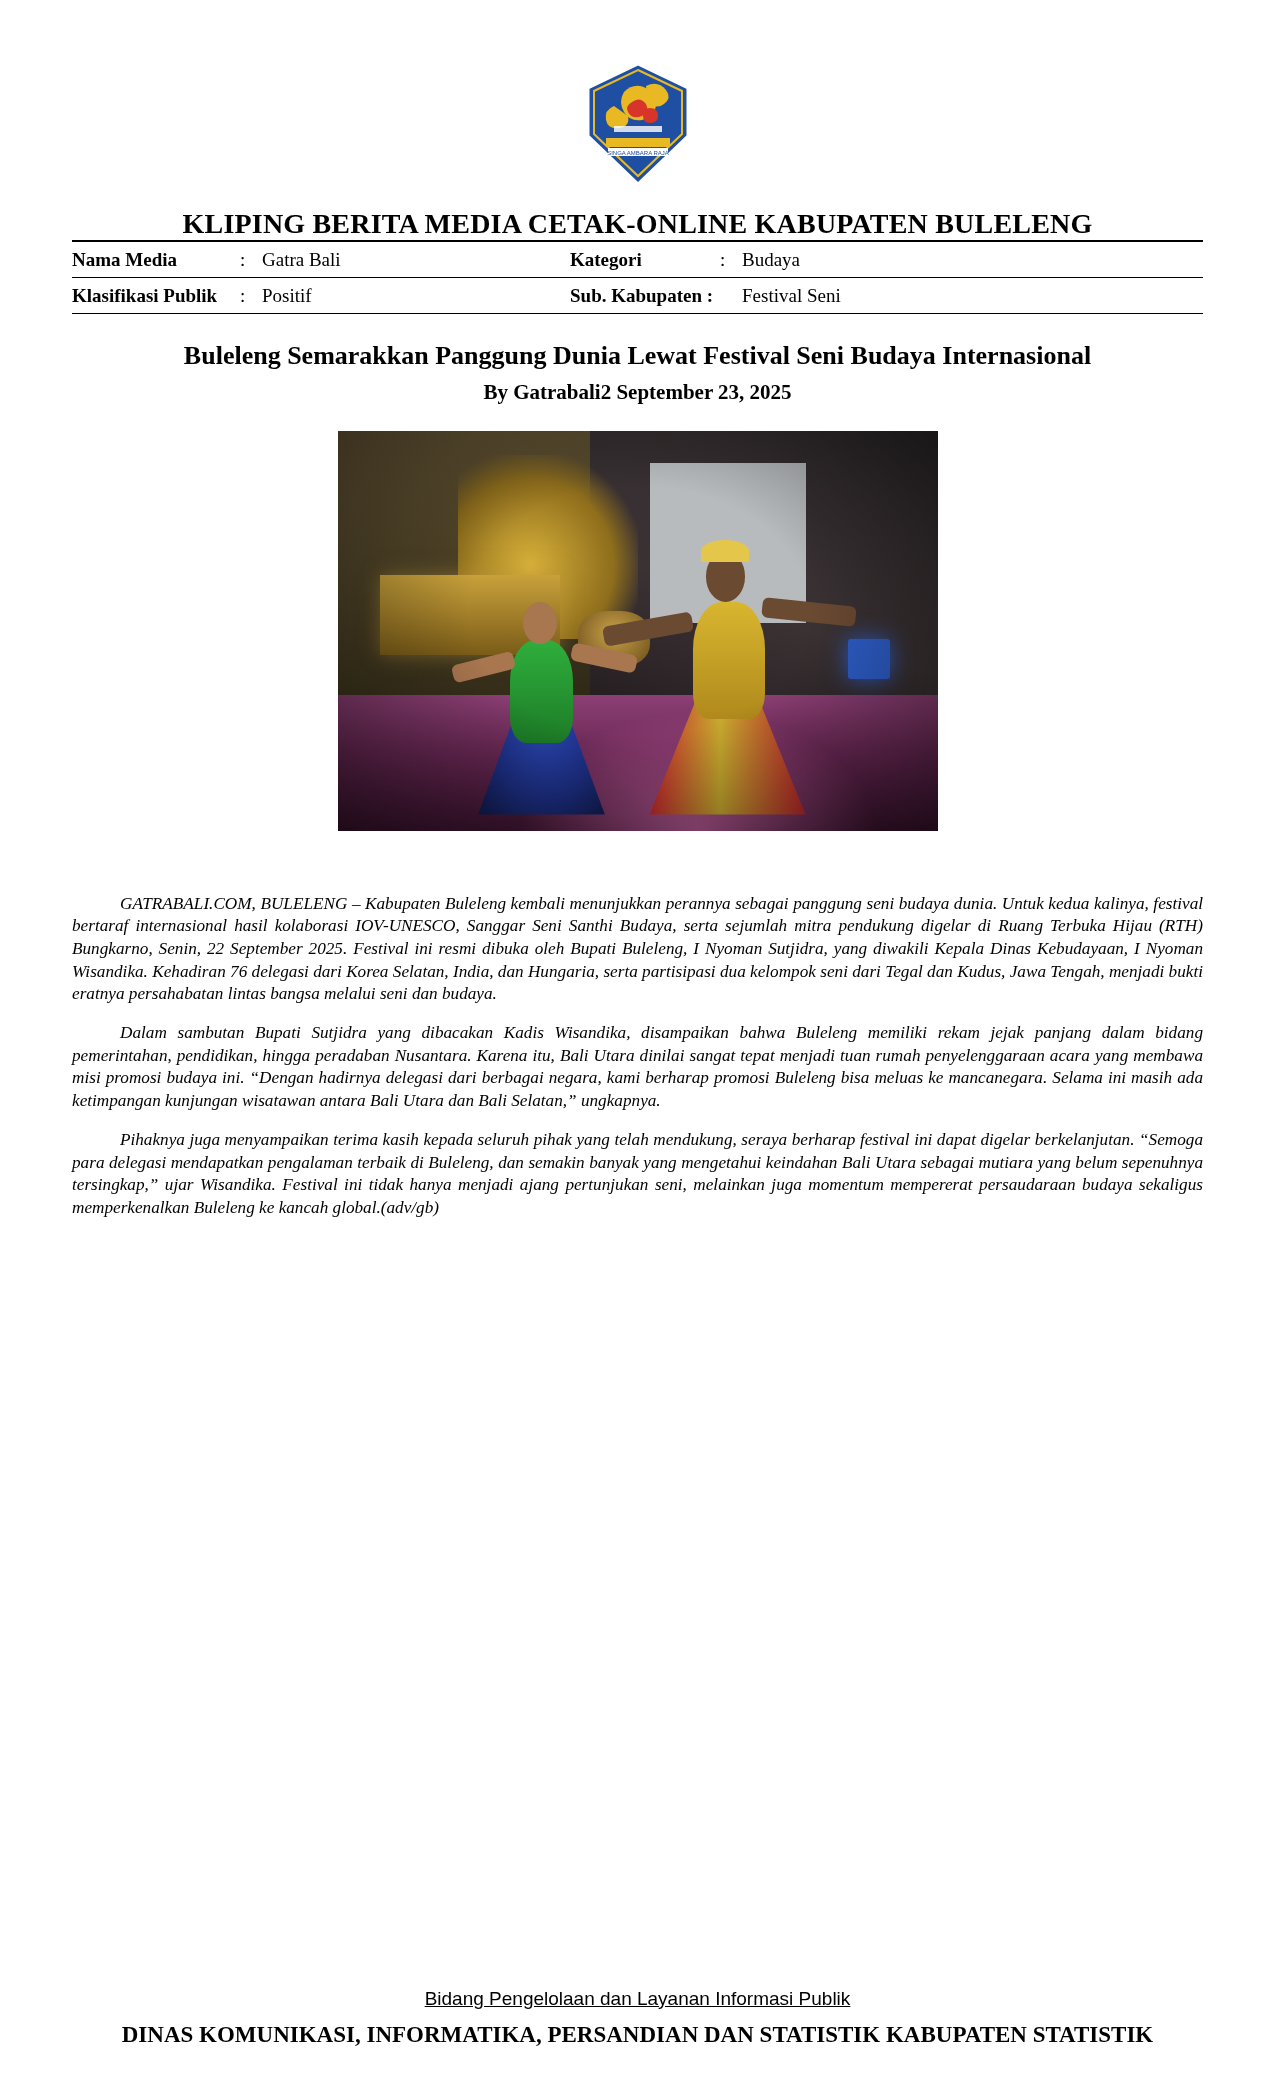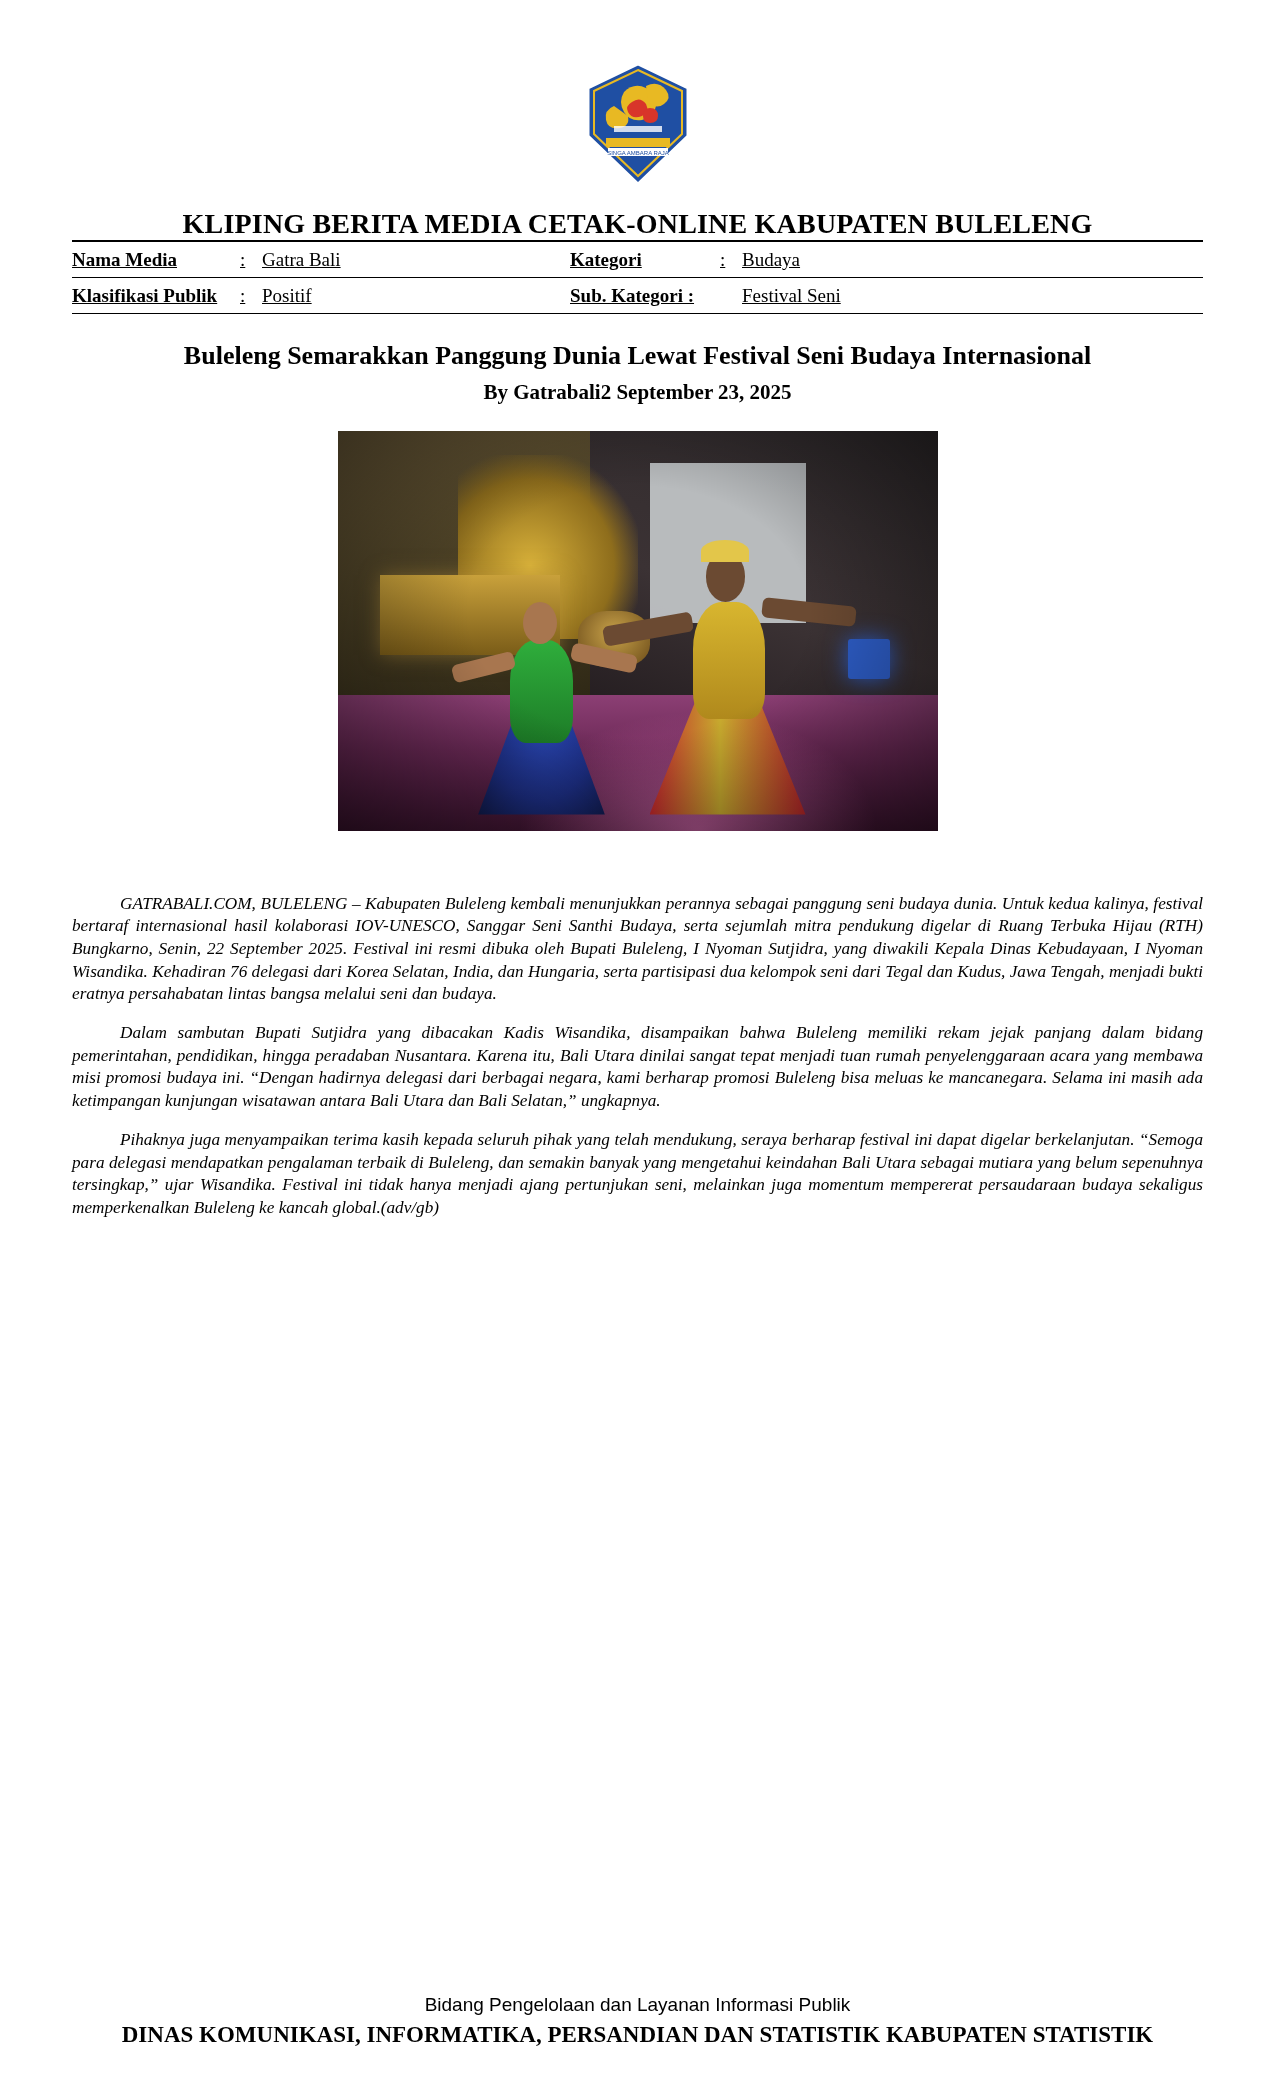--- a/index.html
+++ b/index.html
@@ -52,21 +52,20 @@
   .rule-thin {
     border-top: 1.5px solid #000;
     width: 100%;
   }
 
   
   .meta {
     width: 100%;
     border-collapse: collapse;
     font-size: 19px;
-    text-decoration: underline;
   }
   .meta td {
     padding: 7px 0 6px 0;
     vertical-align: baseline;
     font-family: "Liberation Serif", serif;
   }
   .meta .lbl {
     font-weight: bold;
     width: 168px;
     white-space: nowrap;
@@ -243,21 +242,22 @@
   .footer {
     position: absolute;
     left: 0;
     right: 0;
     bottom: 52px;
     text-align: center;
   }
   .footer-line1 {
     font-family: "Liberation Sans", sans-serif;
     font-size: 19px;
-    margin-bottom: 6px;
+    margin-bottom: 12px;
+    text-decoration: underline;
   }
   .footer-line2 {
     font-family: "Liberation Serif", serif;
     font-weight: bold;
     font-size: 23px;
   }
 </style>
 </head>
 <body>
 
@@ -300,21 +300,21 @@
       </tr>
       <tr class="meta-sep">
         <td colspan="6">
             <hr>
           </td>
       </tr>
       <tr>
         <td class="lbl">Klasifikasi Publik</td>
         <td class="colon">:</td>
         <td class="val">Positif</td>
-        <td class="lbl2">Sub. Kategori :</td>
+        <td class="lbl2">Sub. Kabupaten :</td>
         <td class="colon"></td>
         <td class="val2">Festival Seni</td>
       </tr>
     </tbody>
   </table>
   <div class="rule-thin"></div>
 
   <div class="article-title">Buleleng Semarakkan Panggung Dunia Lewat Festival Seni Budaya Internasional</div>
   <div class="byline">By Gatrabali2 September 23, 2025</div>
 

